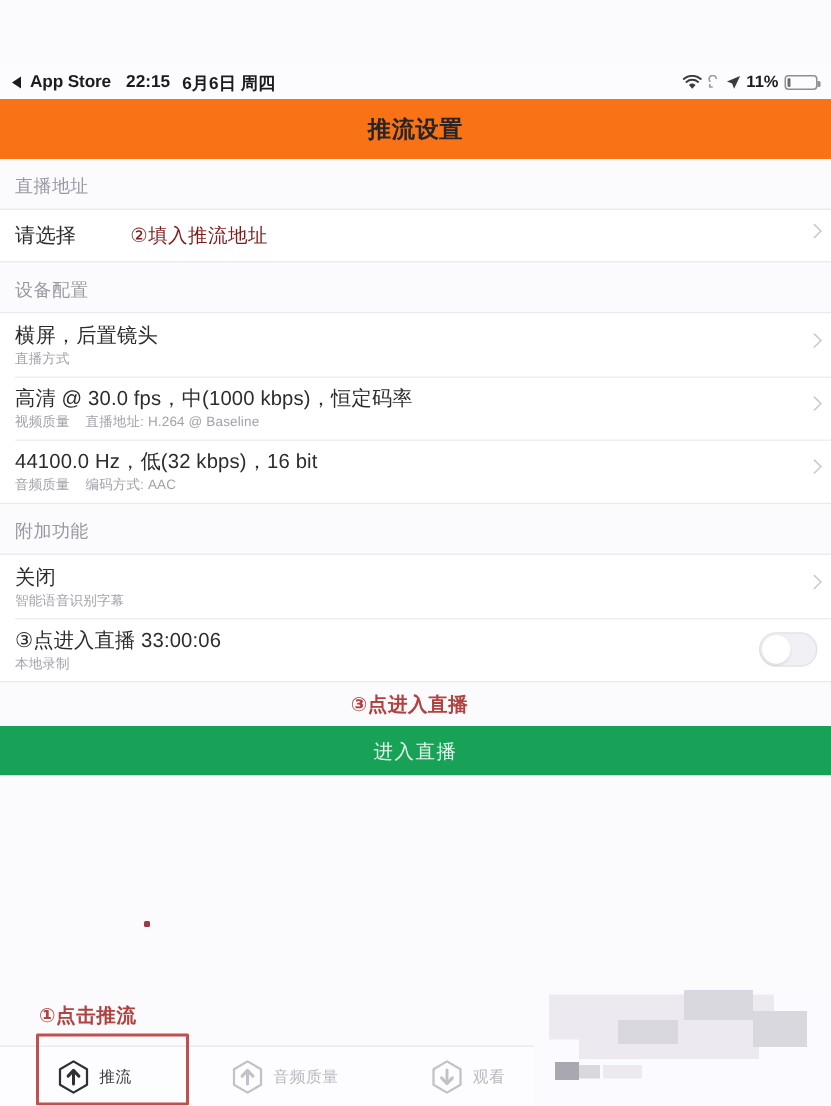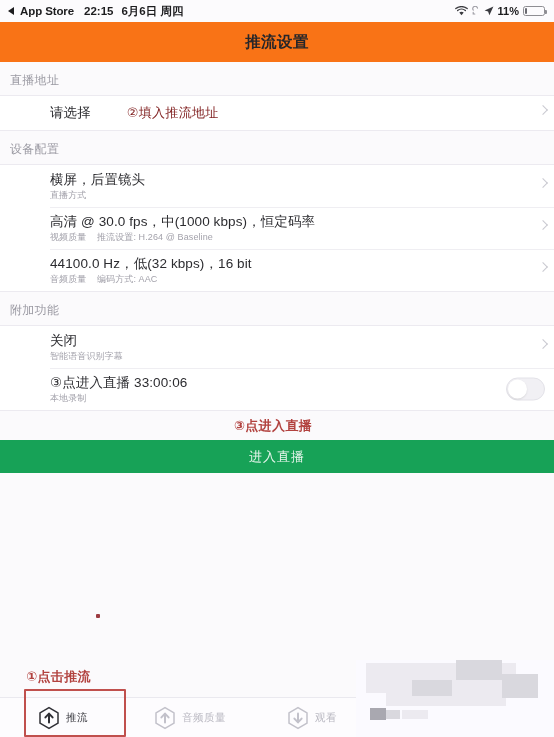--- a/index.html
+++ b/index.html
@@ -90,21 +90,20 @@
   .section-header {
     font-size: 12px;
     color: #9a99a2;
     padding: 10px 10px 6px 10px;
     letter-spacing: 0.3px;
   }
   .group {
     background: #ffffff;
     border-top: 1px solid #eceaf0;
     border-bottom: 1px solid #eceaf0;
-    padding-left: 40px;
   }
   .row {
     position: relative;
     display: flex;
     align-items: center;
     padding: 0 26px 0 10px;
     min-height: 34px;
     background: #ffffff;
   }
   .row + .row::before {
@@ -272,21 +271,21 @@
     width: 198px;
     height: 77px;
     overflow: hidden;
     pointer-events: none;
   }
   .cblock { position: absolute; background: #d9d8de; }
   .cblock.light { background: #eceaf0; }
   .cblock.dark { background: #a9a8b0; }
   .cwhite { position: absolute; background: #fbfaff; }
 
-  .content { display: flex; flex-direction: column; height: 653px; }
+  .content { display: flex; flex-direction: column; height: 653px; margin-top: 44px; }
 </style>
 </head>
 <body>
 
 <div class="content">
 
   <div class="statusbar">
     <div class="sb-left">
       <span class="back-tri"></span>
       <span class="sb-appname">App Store</span>
@@ -346,21 +345,21 @@
         </div>
       </div>
       <span class="chev"></span>
     </div>
 
     <div class="row tall">
       <div class="row-text">
         <div class="row-title">高清 @ 30.0 fps，中(1000 kbps)，恒定码率</div>
         <div class="row-sub">
           <span>视频质量</span>
-          <span class="sub2">推流设置: H.264 @ Baseline</span>
+          <span class="sub2">直播地址: H.264 @ Baseline</span>
         </div>
       </div>
       <span class="chev"></span>
     </div>
 
     <div class="row tall">
       <div class="row-text">
         <div class="row-title">44100.0 Hz，低(32 kbps)，16 bit</div>
         <div class="row-sub">
           <span>音频质量</span>

